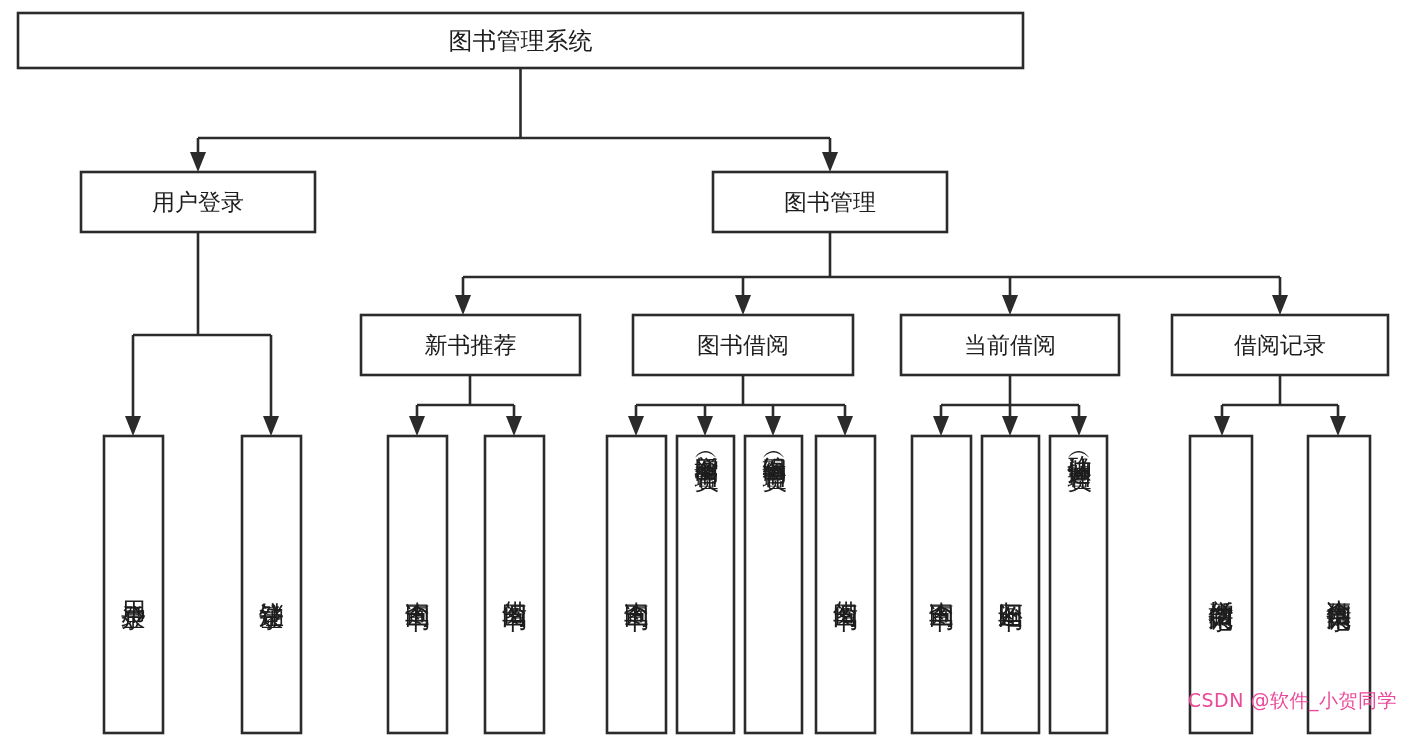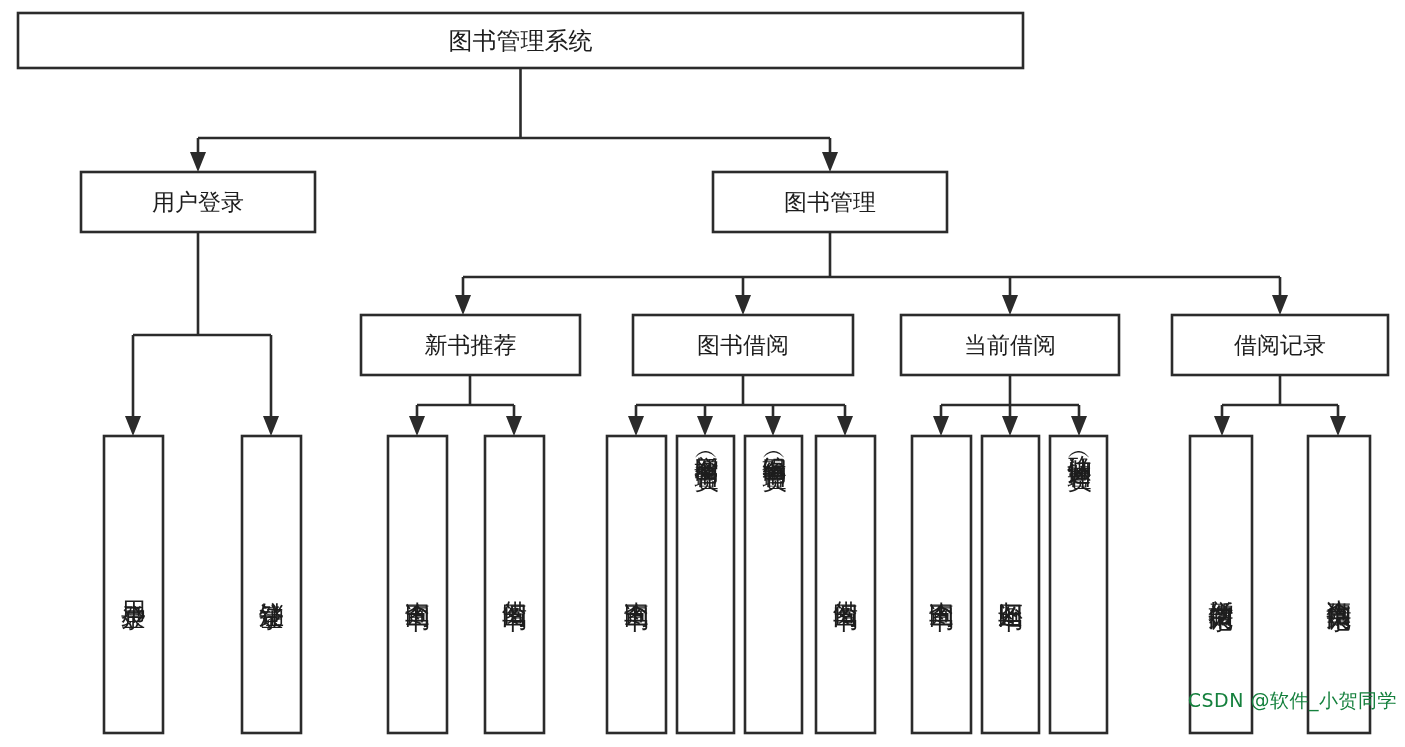--- a/index.html
+++ b/index.html
@@ -73,21 +73,21 @@
     display: flex;
     align-items: center;
     justify-content: center;
   }
   .watermark {
     position: absolute;
     right: 8px;
     bottom: 6px;
     font-family: "DejaVu Sans", "Liberation Sans", sans-serif;
     font-size: 19px;
-    color: #15803d;
+    color: #ec4899;
     white-space: nowrap;
     letter-spacing: 0.5px;
   }
 </style>
 </head>
 <body>
 
 <div id="diagram-root">
 
   <svg class="diagram-svg" viewBox="0 0 1405 747" xmlns="http://www.w3.org/2000/svg">

